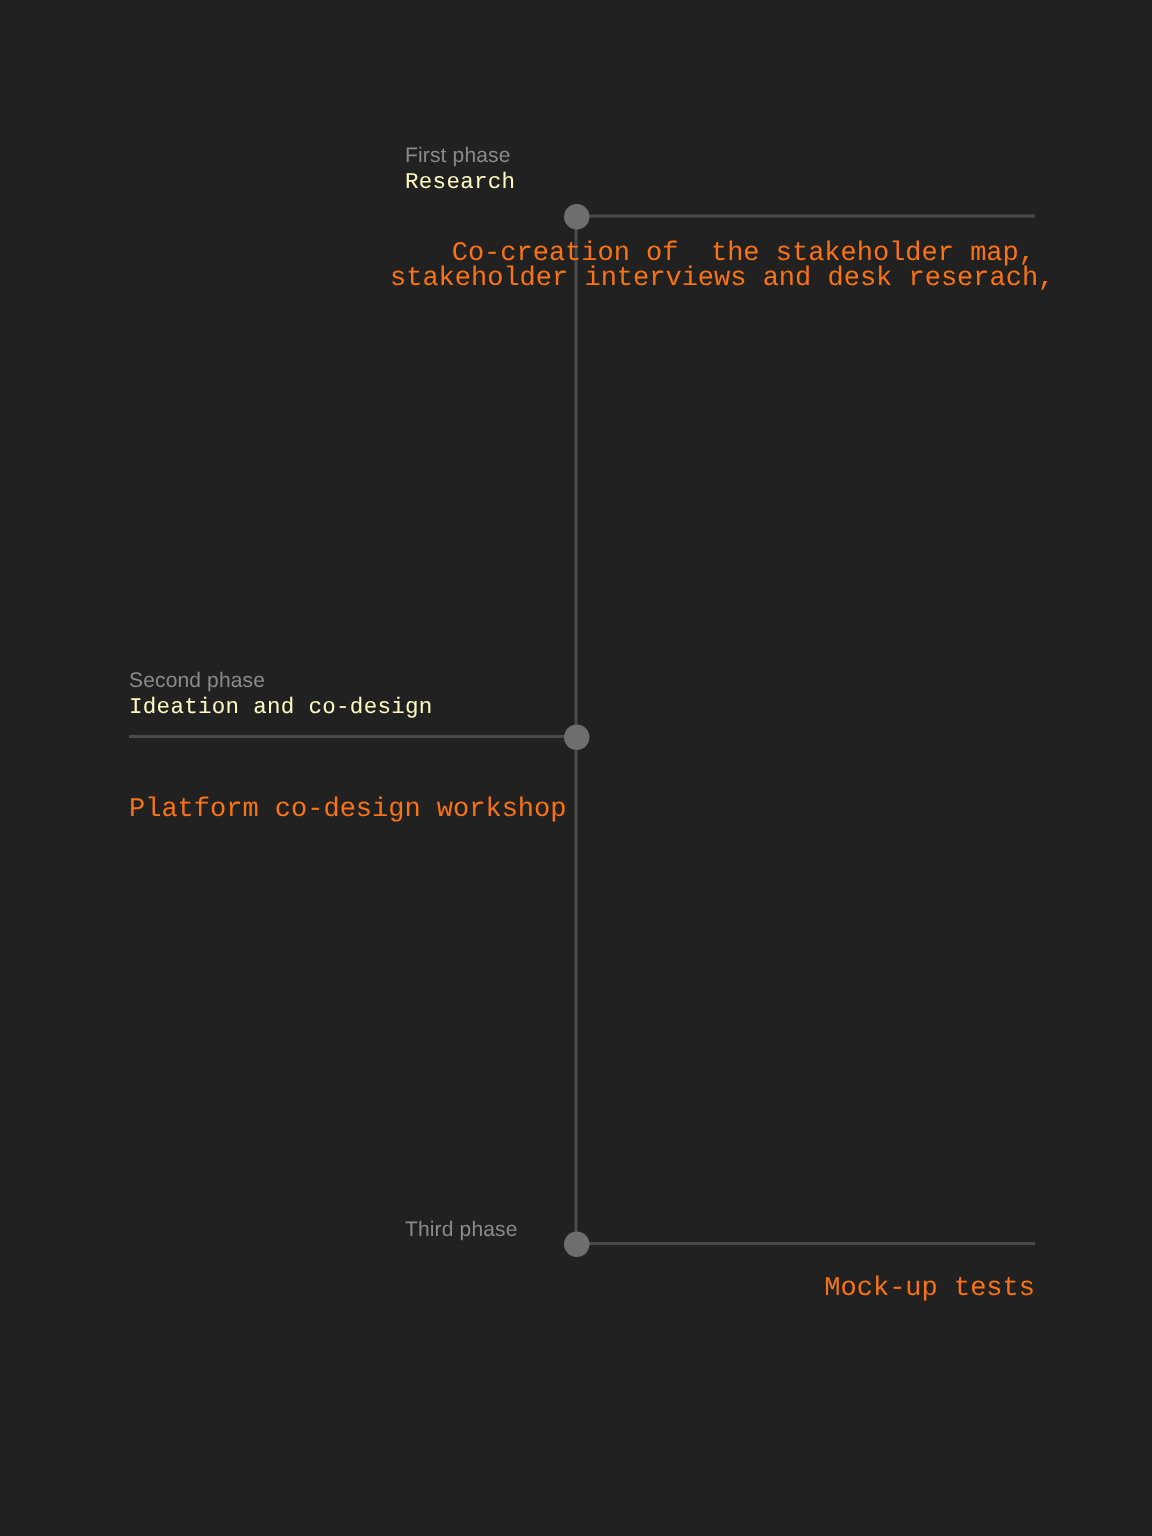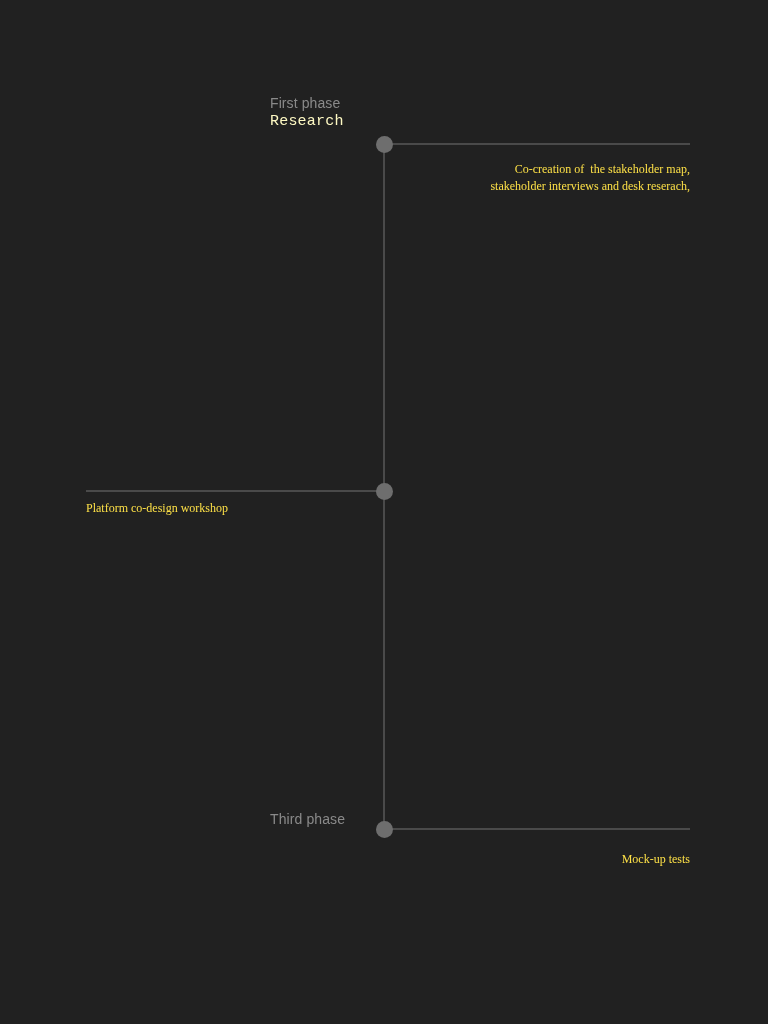--- a/index.html
+++ b/index.html
@@ -93,37 +93,37 @@
     font-family: "Liberation Mono", "DejaVu Sans Mono", monospace;
     font-size: 15px;
     line-height: 19px;
     color: #fef9c3;
     letter-spacing: 0.2px;
   }
 
   
   .desc {
     position: absolute;
-    font-family: Liberation Serif, serif;
-    font-size: 12px;
+    font-family: Liberation Mono, monospace;
+    font-size: 18px;
     line-height: 17px;
-    color: #fde047;
+    color: #f97316;
   }
   .desc-right {
     right: 78px;
     text-align: right;
     width: 430px;
   }
   .desc-left {
     left: 86px;
     text-align: left;
     width: 430px;
   }
   .desc-1 { top: 161px; }
-  .desc-2 { top: 500px; }
+  .desc-2 { top: 532px; }
   .desc-3 { top: 851px; }
 
   .desc-line { display: block; white-space: pre; }
 </style>
 </head>
 <body>
 
 <div class="timeline-canvas">
 
   <div class="spine"></div>
@@ -137,20 +137,24 @@
   </div>
 
   <div class="desc desc-right desc-1">
     <span class="desc-line">Co-creation of  the stakeholder map,</span>
     <span class="desc-line">stakeholder interviews and desk reserach,</span>
   </div>
 
   <div class="rule rule-left rule-2"></div>
   <div class="node node-2"></div>
 
+  <div class="phase phase-left phase-2">
+    <div class="phase-label">Second phase</div>
+    <div class="phase-name">Ideation and co-design</div>
+  </div>
 
   <div class="desc desc-left desc-2">
     <span class="desc-line">Platform co-design workshop</span>
   </div>
 
   <div class="rule rule-right rule-3"></div>
   <div class="node node-3"></div>
 
   <div class="phase phase-right phase-3">
     <div class="phase-label">Third phase</div>

